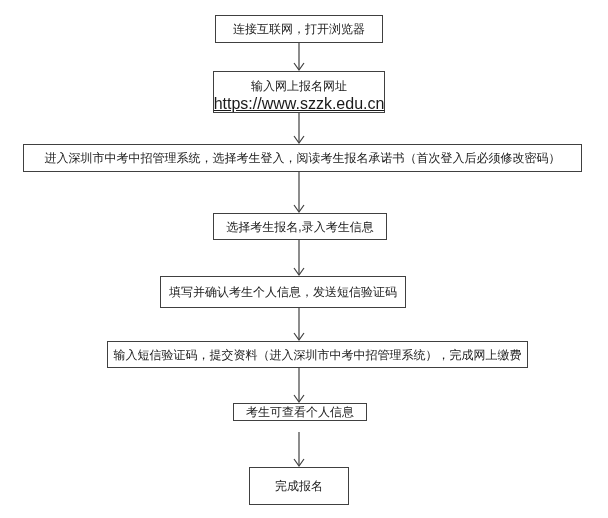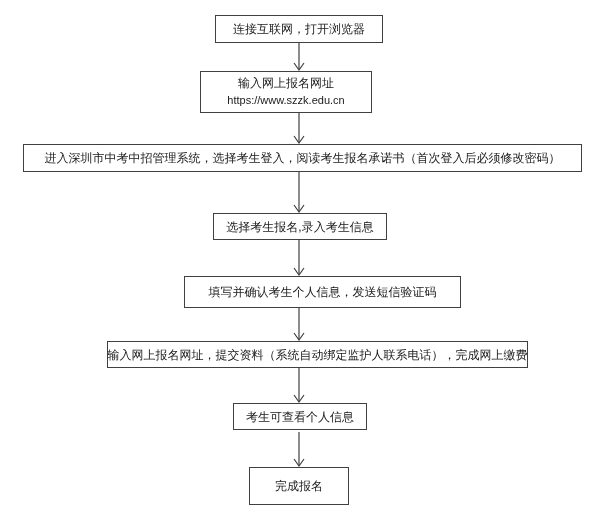--- a/index.html
+++ b/index.html
@@ -32,30 +32,31 @@
     font-size: 12px;
     line-height: 16px;
     display: flex;
     flex-direction: column;
     align-items: center;
     justify-content: center;
     text-align: center;
     white-space: nowrap;
   }
   .n1 { left: 215px; top: 15px;  width: 168px; height: 28px; }
-  .n2 { left: 200px; top: 71px;  width: 172px; height: 42px; line-height: 17px; }
+  .n2 { left: 213px; top: 71px;  width: 172px; height: 42px; line-height: 17px; justify-content: flex-end; }
   .n3 { left: 23px;  top: 144px; width: 559px; height: 28px; }
   .n4 { left: 213px; top: 213px; width: 174px; height: 27px; text-align: right; }
-  .n5 { left: 184px; top: 276px; width: 277px; height: 32px; }
+  .n5 { left: 160px; top: 276px; width: 246px; height: 32px; }
   .n6 { left: 107px; top: 341px; width: 421px; height: 27px; }
-  .n7 { left: 233px; top: 403px; width: 134px; height: 27px; }
+  .n7 { left: 233px; top: 403px; width: 134px; height: 18px; }
   .n8 { left: 249px; top: 467px; width: 100px; height: 38px; }
   .url-line {
-    font-size: 11px;
+    font-size: 16px;
     letter-spacing: 0;
+    text-decoration: underline;
   }
 </style>
 </head>
 <body>
 
 <div class="canvas">
 
   <svg class="arrows" viewBox="0 0 608 518" xmlns="http://www.w3.org/2000/svg">
     <g stroke="#404040" stroke-width="1.2" fill="none">
       <g>
@@ -104,21 +105,21 @@
 
   <div class="node n4">
     <span>选择考生报名,录入考生信息</span>
   </div>
 
   <div class="node n5">
     <span>填写并确认考生个人信息，发送短信验证码</span>
   </div>
 
   <div class="node n6">
-    <span>输入网上报名网址，提交资料（系统自动绑定监护人联系电话），完成网上缴费</span>
+    <span>输入短信验证码，提交资料（进入深圳市中考中招管理系统），完成网上缴费</span>
   </div>
 
   <div class="node n7">
     <span>考生可查看个人信息</span>
   </div>
 
   <div class="node n8">
     <span>完成报名</span>
   </div>
 

